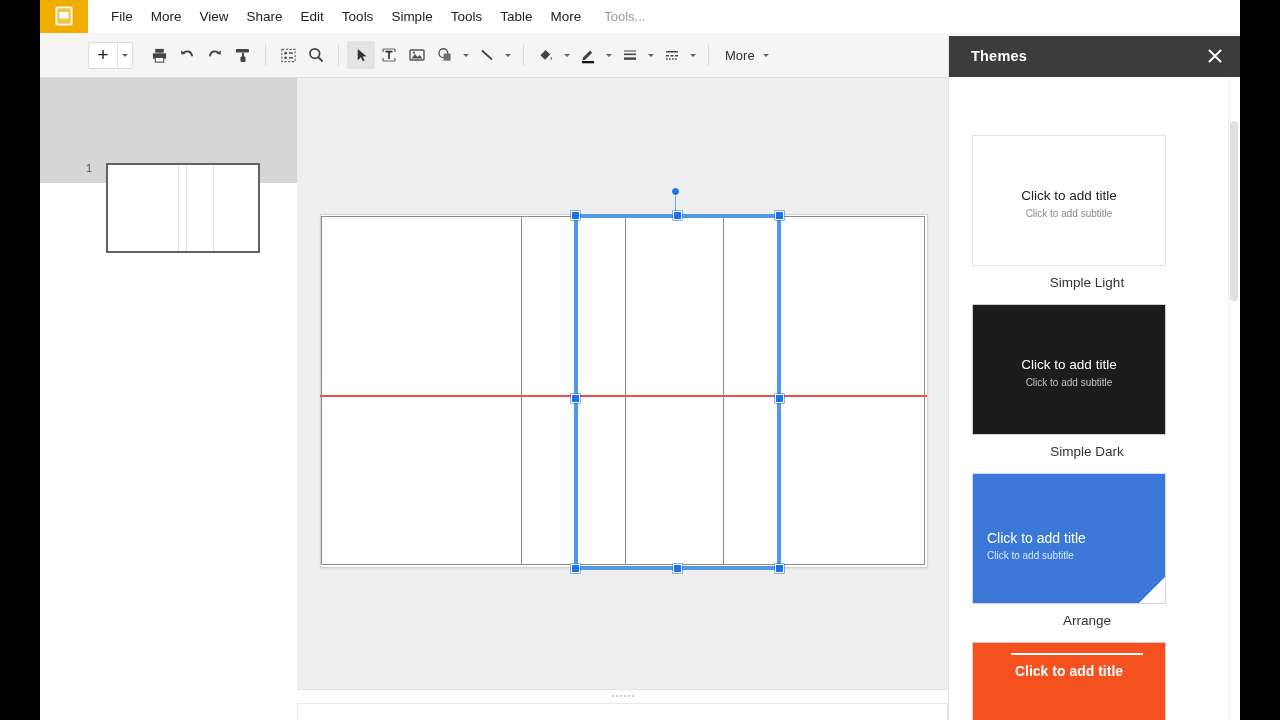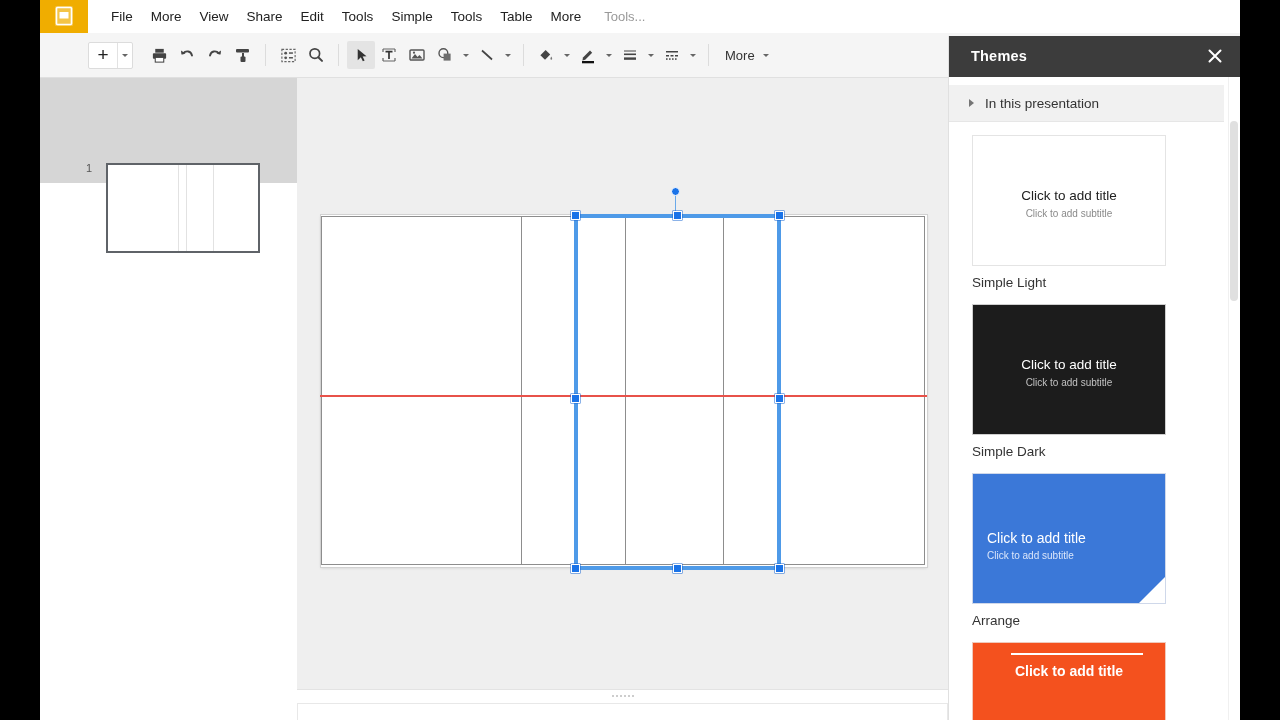--- a/index.html
+++ b/index.html
@@ -119,21 +119,21 @@
     display: flex; align-items: center; border-bottom: 1px solid #e6e6e6;
   }
   .sec-tri { width:0;height:0;border-top:4px solid transparent;border-bottom:4px solid transparent;border-left:5px solid #757575; margin-left: 20px; }
   .sec-lbl { font-size: 13.5px; color: #333; margin-left: 11px; }
   .theme-list { position: absolute; left: 0; top: 58px; width: 275px; }
   .theme-item { margin: 0 0 14px 23px; width: 230px; }
   .theme-thumb {
     width: 194px; height: 131px; position: relative; overflow: hidden;
     border: 1px solid #e4e4e4; background: #fff;
   }
-  .theme-name { font-size: 13.5px; color: #333; margin-top: 9px; }
+  .theme-name { font-size: 13.5px; color: #333; margin-top: 9px; text-align: center; }
   .tt-title { position: absolute; width: 100%; text-align: center; font-size: 13.5px; }
   .tt-sub { position: absolute; width: 100%; text-align: center; font-size: 10px; }
   .tt-fold { position:absolute; right:0; bottom:0; width:26px; height:26px; background:#fff; }
   .tt-fold:before { content:""; position:absolute; left:0; top:0; border-left:26px solid #3b78d8; border-bottom:26px solid transparent; }
   .tt-rule { position:absolute; height:2px; background:#fff; }
 
   
   .panel-sb-track { position: absolute; right: 0px; top: 41px; width: 12px; height: 643px; background: #fff; border-left: 1px solid #f0f0f0; }
   .panel-sb-thumb { position: absolute; right: 2px; top: 44px; width: 8px; height: 180px; background: #e0e0e0; border-radius: 4px; }
 </style>
@@ -396,24 +396,20 @@
         <div class="themes-title">Themes</div>
         <div class="themes-close">
           <svg width="20" height="20" viewBox="0 0 20 20">
             <path d="M4.5 4.5 L15.5 15.5 M15.5 4.5 L4.5 15.5" stroke="#fff" stroke-width="2" stroke-linecap="round"></path>
           </svg>
         </div>
       </div>
 
       <div class="themes-body">
 
-        <div class="section-head">
-          <span class="sec-tri"></span>
-          <span class="sec-lbl">In this presentation</span>
-        </div>
 
         <div class="theme-list">
 
           <div class="theme-item">
             <div class="theme-thumb" style="background:#ffffff">
               <div class="tt-title" style="top:52px;color:#212121">Click to add title</div>
               <div class="tt-sub" style="top:72px;color:#8a8a8a">Click to add subtitle</div>
             </div>
             <div class="theme-name">Simple Light</div>
           </div>

